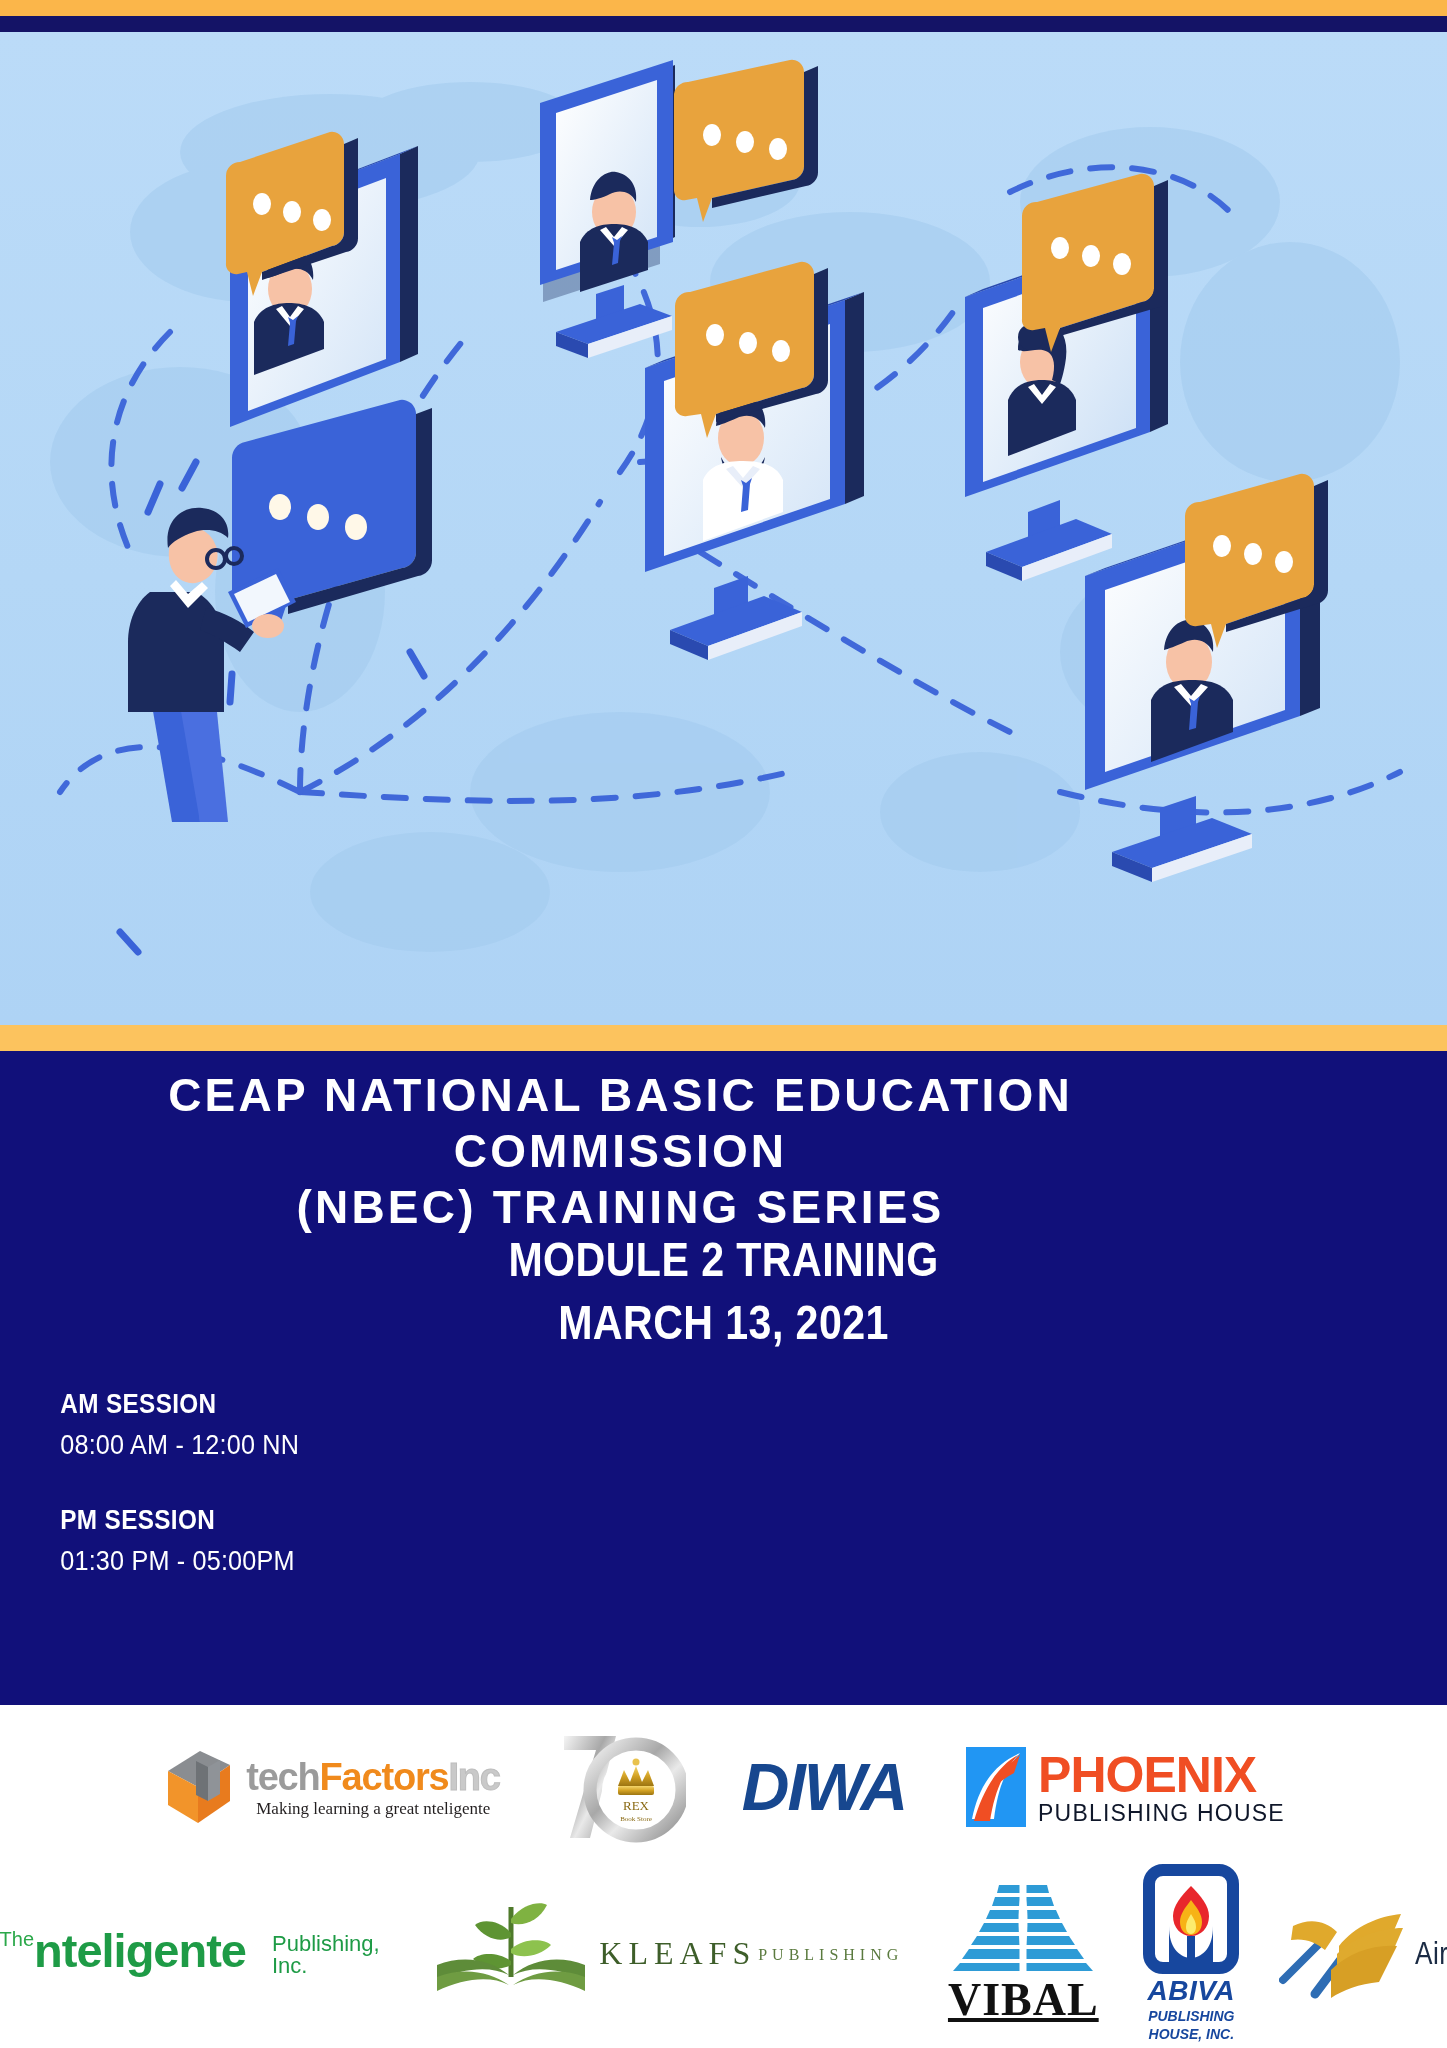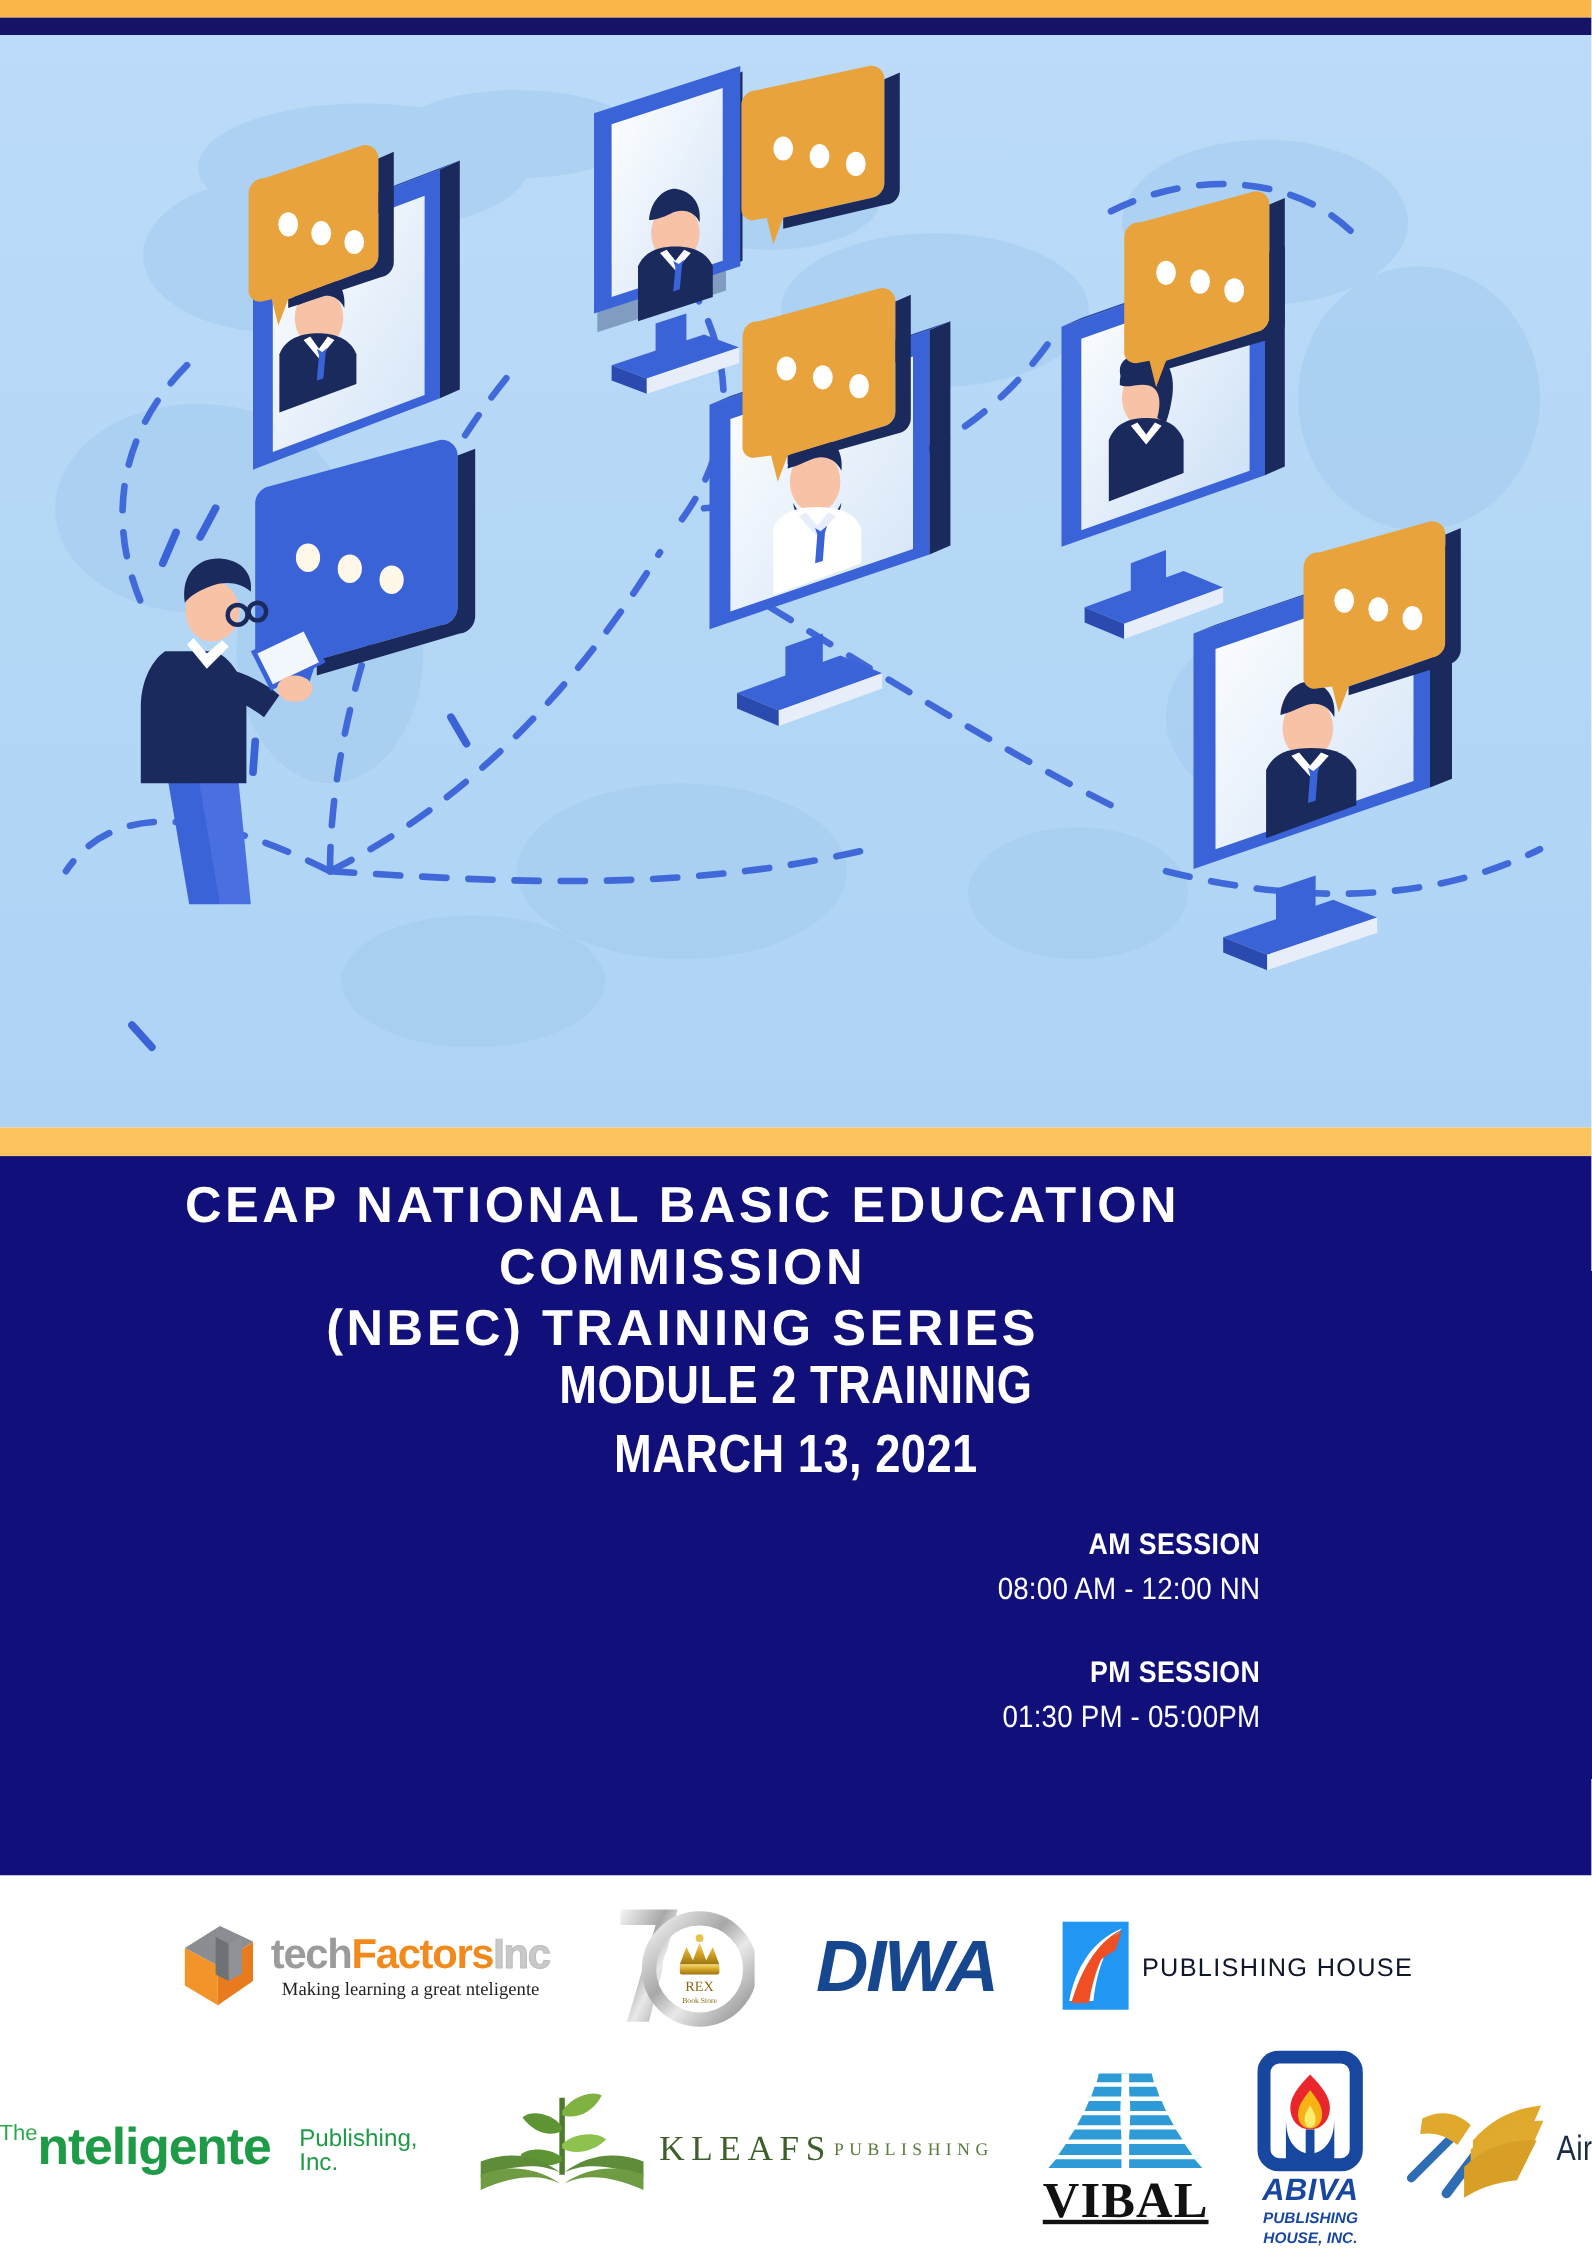--- a/index.html
+++ b/index.html
@@ -19,21 +19,21 @@
   .bar-orange-mid{position:absolute;left:0;top:1025px;width:1447px;height:26px;background:#FCC35E;}
 
   
   .navy{position:absolute;left:0;top:1051px;width:1447px;height:654px;background:#11107A;}
   .title{position:absolute;left:0;top:16px;width:1241px;text-align:center;color:#fff;
          font-family:"Liberation Sans",sans-serif;font-weight:700;font-size:46px;line-height:1.22;
          letter-spacing:3.2px;}
   .module{position:absolute;left:0;top:177px;width:1447px;text-align:center;color:#fff;
           font-family:"Liberation Sans",sans-serif;font-weight:700;font-size:49px;line-height:1.28;
           letter-spacing:.5px;transform:scaleX(.84);transform-origin:center top;}
-  .sessions{position:absolute;left:0;top:338px;width:1206px;text-align:right;color:#fff;}
+  .sessions{position:absolute;left:0;top:338px;width:1206px;text-align:left;color:#fff;}
   .sess-label{font-weight:700;font-size:27px;letter-spacing:.4px;transform:scaleX(.9);}
   .sess-time{font-weight:400;font-size:28px;margin-top:9px;letter-spacing:.2px;transform:scaleX(.9);}
   .sess-gap{height:44px;}
 
   
   .footer{position:absolute;left:0;top:1705px;width:1447px;height:343px;background:#fff;}
   .logo-row{position:absolute;display:flex;align-items:center;justify-content:center;width:100%;}
   .row1{top:12px;height:140px;gap:56px;}
   .row2{top:158px;height:180px;gap:40px;}
   .logo{display:flex;align-items:center;justify-content:center;}
@@ -384,20 +384,21 @@
       </div>
 
       <div class="logo phx">
         <svg width="68" height="88" viewBox="0 0 68 88">
           <rect x="4" y="4" width="60" height="80" fill="#2196F3"></rect>
           <path d="M10 76 C 16 46, 30 22, 58 10 C 44 26, 36 44, 32 76 Z" fill="#ffffff"></path>
           <path d="M12 78 C 20 50, 34 24, 56 12 C 40 30, 32 52, 28 78 Z" fill="#F04E23"></path>
           <path d="M30 44 C 38 30, 48 20, 58 12 L 52 30 C 44 34, 36 40, 30 48 Z" fill="#F04E23"></path>
         </svg>
         <div class="phx-text">
+          <div class="phx-main">PHOENIX</div>
           <div class="phx-sub">PUBLISHING HOUSE</div>
         </div>
       </div>
     </div>
 
     <div class="logo-row row2">
 
       <div class="logo intel">
         <svg width="96" height="118" viewBox="0 0 96 118">
           <circle cx="56" cy="22" r="17" fill="#F5901E"></circle>

